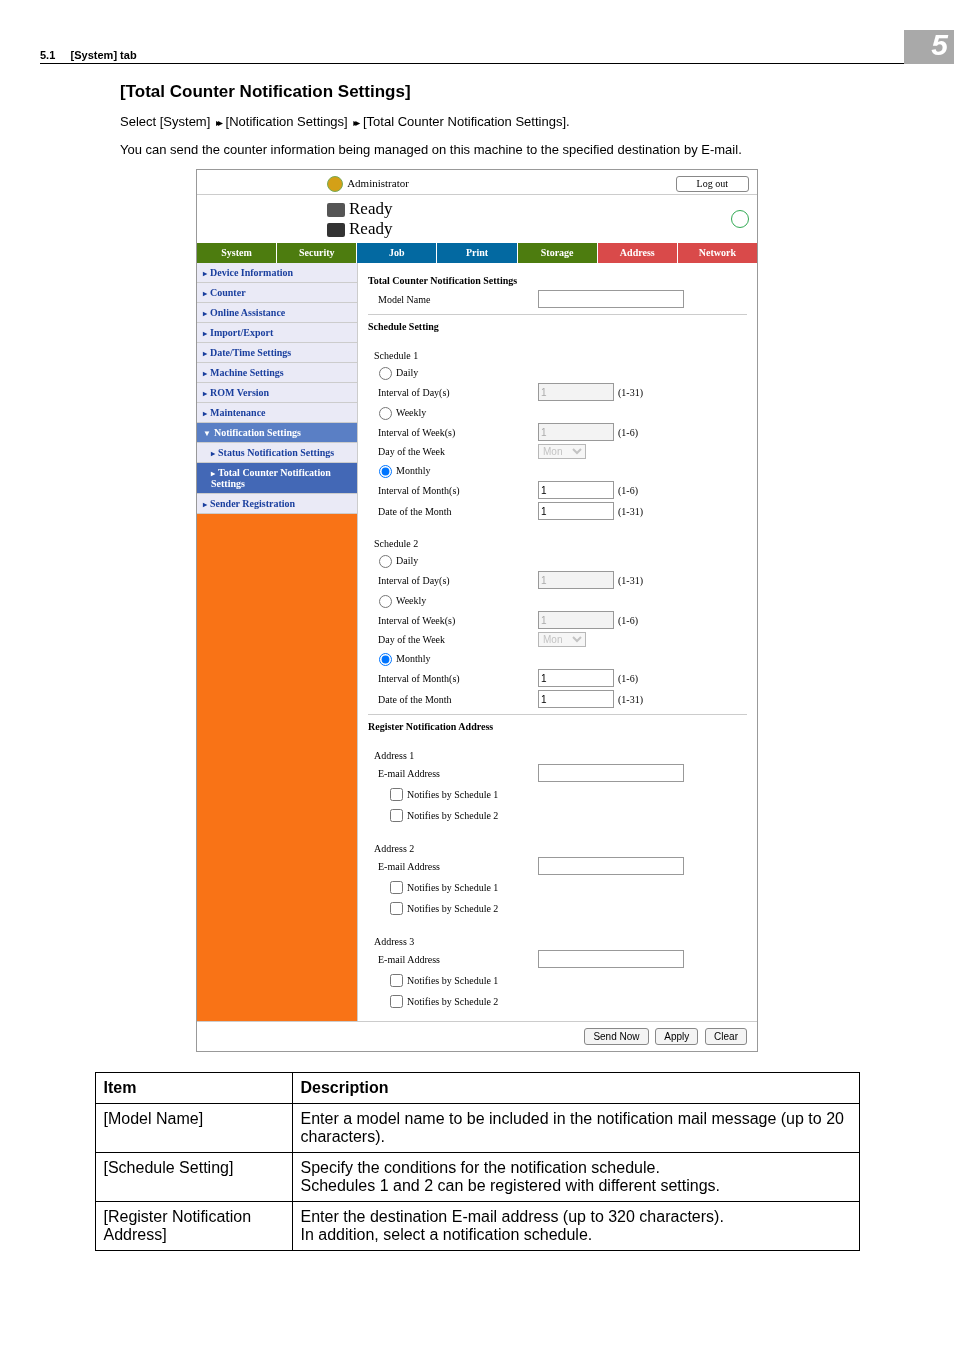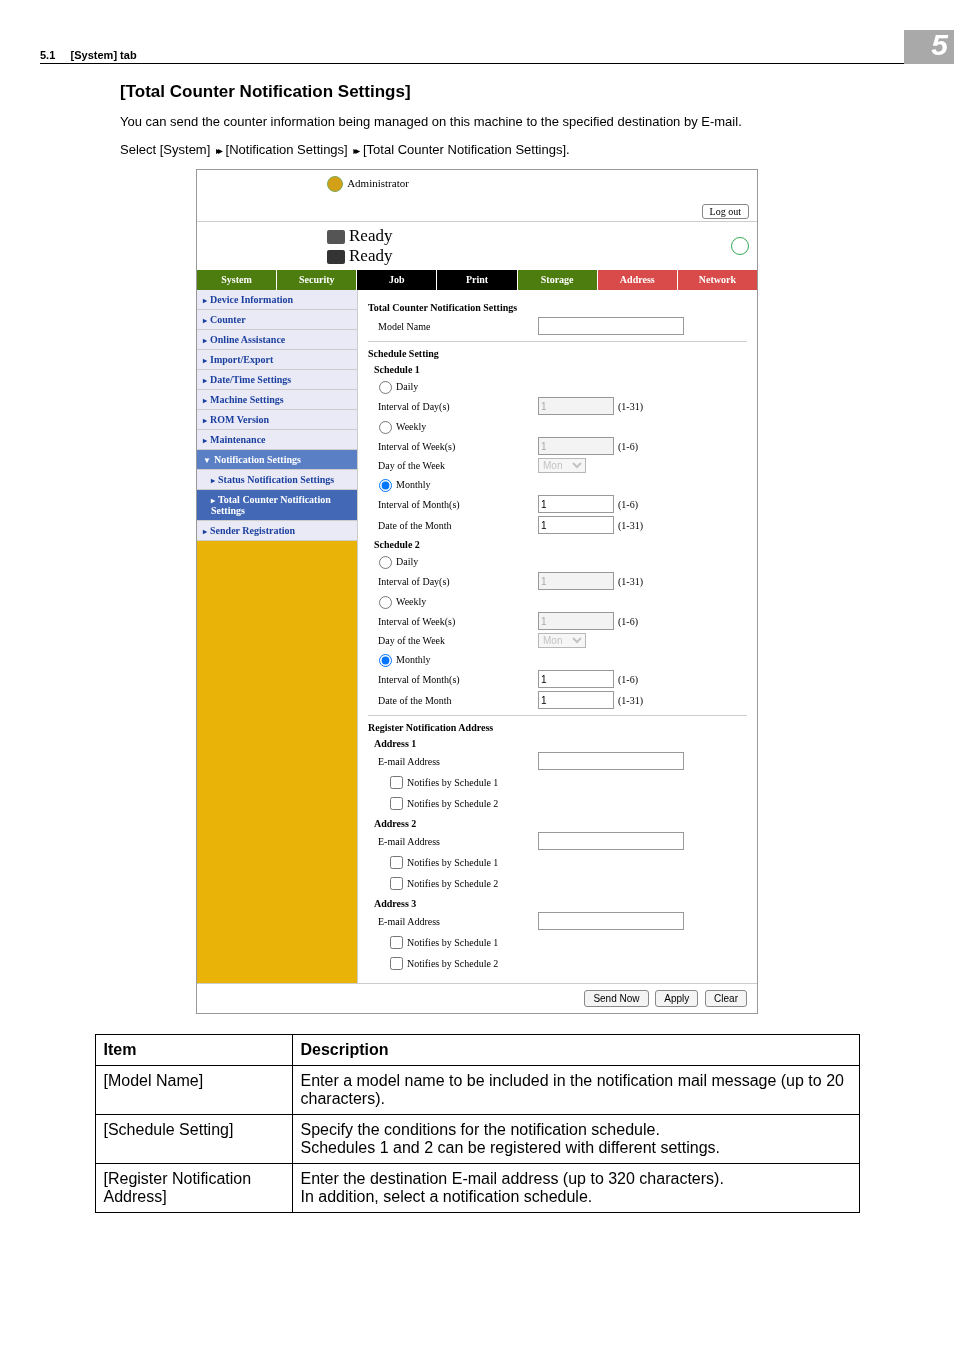--- a/index.html
+++ b/index.html
@@ -84,24 +84,23 @@
     width:14px;height:14px;
     background:#d4a017;
     border-radius:50%;
     vertical-align:middle;
     margin-right:2px;
     border:1px solid #7a5;
   }
   .logout-btn {
     border:1px solid #888;
     border-radius:3px;
-    padding:1px 7px;
+    padding:1px 20px;
     font-family:"Times New Roman",serif;
     font-size:10px;
-    margin-top:28px;
   }
   .status-row {
     display:flex;
     justify-content:space-between;
     align-items:center;
     padding:4px 8px 4px 130px;
   }
   .status-line {
     font-family:"Times New Roman",serif;
     font-size:17px;
@@ -126,31 +125,31 @@
     flex:1;
     color:#fff;
     font-family:"Times New Roman",serif;
     font-size:10px;
     font-weight:bold;
     text-align:center;
     line-height:20px;
     border-right:1px solid #fff;
   }
   .tab.blue{ background:#4d7c0f;}
-  .tab.green{ background:#000000;}
+  .tab.green{ background:#0369a1;}
   .tab.red{ background:#d94a4a;}
   .tab:last-child{border-right:none;}
 
   
   .ui-content{
     display:flex;
   }
   .sidebar{
     width:160px;
-    background:#eab308;
+    background:#f97316;
     border-right:1px solid #ccc;
   }
   .side-item{
     display:block;
     padding:4px 6px;
     border-bottom:1px solid #ccc;
     font-family:"Times New Roman",serif;
     font-size:10px;
     color:#1a3f9e;
     font-weight:bold;
@@ -223,22 +222,22 @@
     color:#aaa;
     background:#f3f3f3;
   }
   .radio-row{
     display:flex;
     align-items:center;
     margin:3px 0 3px 6px;
   }
   .radio-row input{margin-right:4px;}
   .sub-heading{
-    font-weight:bold;
-    margin:5px 0 2px 6px;
+    font-weight:normal;
+    margin:18px 0 2px 6px;
   }
   hr.sep{
     border:none;border-top:1px solid #ccc;margin:6px 0;
   }
   .check-row{
     display:flex;align-items:center;margin:2px 0 2px 18px;
   }
   .check-row input{margin-right:4px;}
   .btn-row{
     text-align:right;
@@ -279,24 +278,24 @@
   <div class="top-header">
     <div class="top-left">
       <span>5.1</span>
       &nbsp;&nbsp;&nbsp;
       <span>[System] tab</span>
     </div>
     <div class="chapter-badge">5</div>
   </div>
 
   <div class="section-title">[Total Counter Notification Settings]</div>
-  <div class="body-text">You can send the counter information being managed on this machine to the specified destination by E-mail.</div>
   <div class="body-text">
     <span>Select [System] </span><span class="arrows"></span><span> [Notification Settings] </span><span class="arrows"></span><span> [Total Counter Notification Settings].</span>
   </div>
+  <div class="body-text">You can send the counter information being managed on this machine to the specified destination by E-mail.</div>
 
   <div class="ui-panel">
     <div class="ui-header">
       <span class="admin-label">
         <span class="admin-icon"></span>
         <span>Administrator</span>
       </span>
       <span class="logout-btn">Log out</span>
     </div>
     <div class="status-row">

